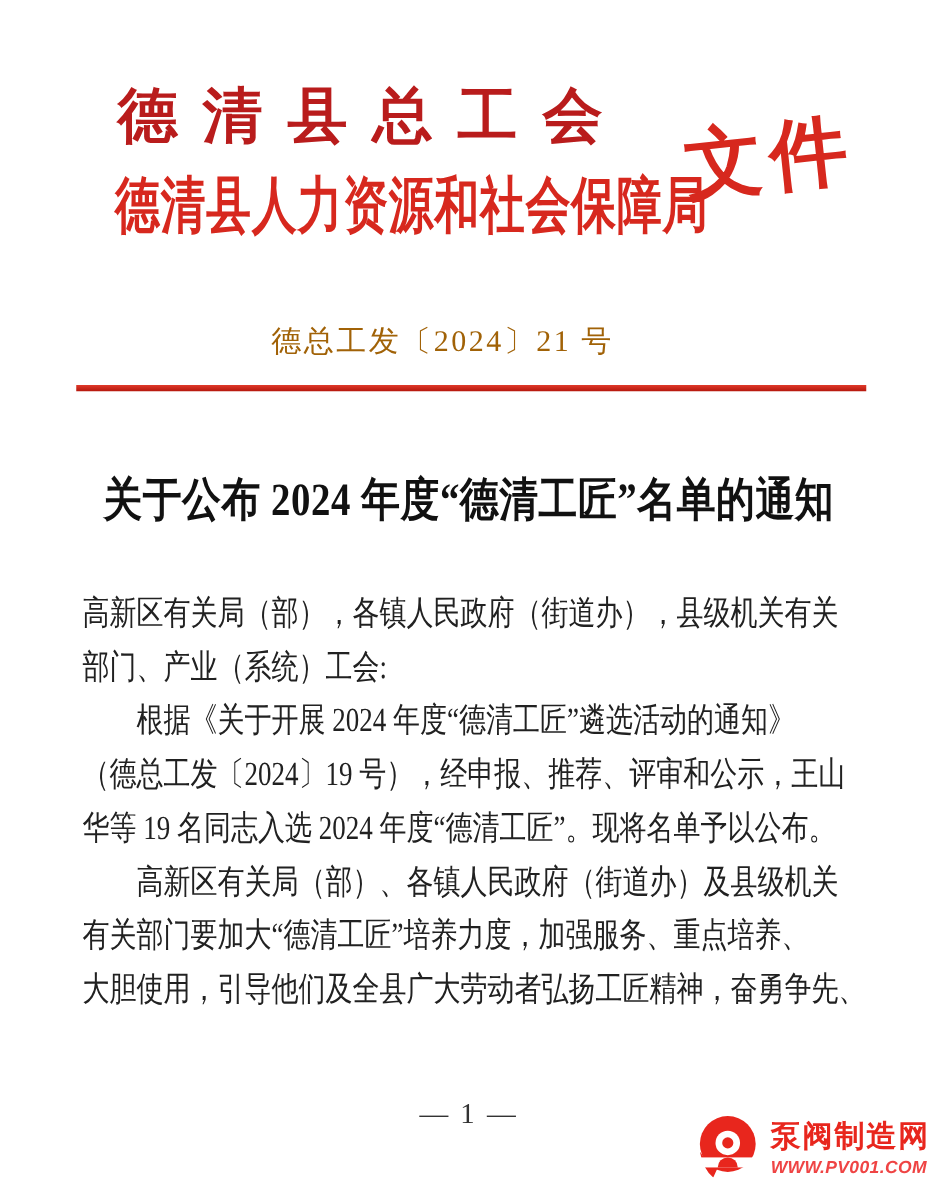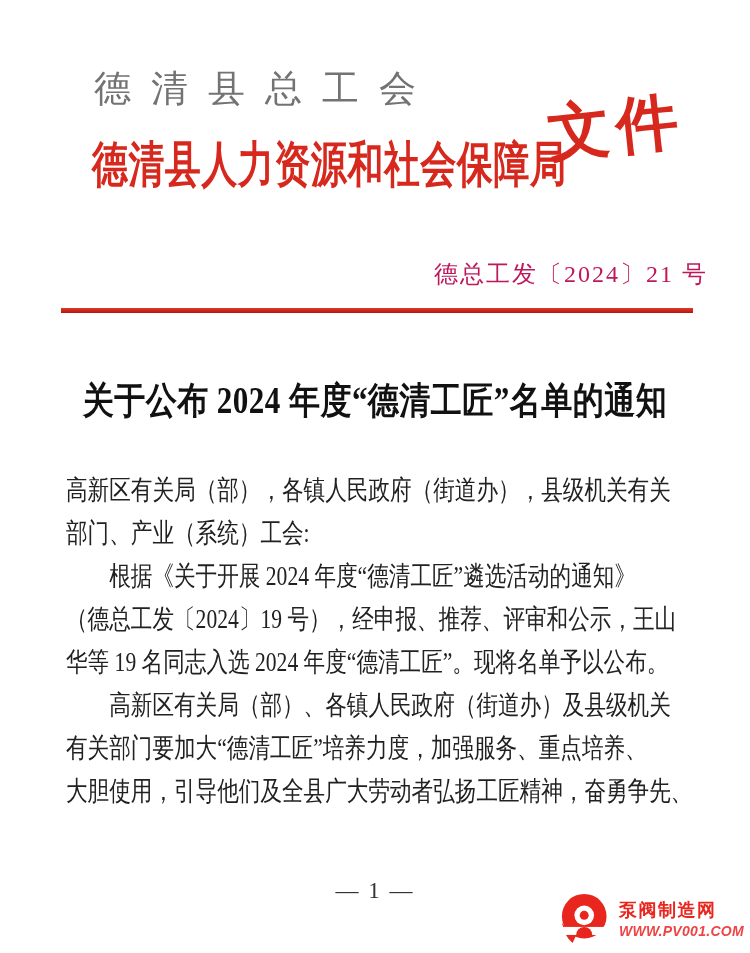--- a/index.html
+++ b/index.html
@@ -4,39 +4,39 @@
 <style>
   html,body { margin:0; padding:0; background:#ffffff; }
   .page {
     position:relative; width:750px; height:953px; margin:0 auto;
     background:#ffffff; overflow:hidden;
     font-family:"Liberation Serif","DejaVu Serif",serif;
   }
   
   .org1 {
     position:absolute; left:94px; top:70px;
-    font-size:37px; font-weight:normal; color:#737373;
+    font-size:48px; font-weight:bold; color:#b91c1c;
     letter-spacing:20px; white-space:nowrap; line-height:1;
   }
   .org2 {
     position:absolute; left:92px; top:140px;
     font-size:49px; font-weight:bold; color:#d7281e;
     white-space:nowrap; line-height:1; letter-spacing:1px;
     transform:scaleX(0.73); transform-origin:left top;
   }
   .docword {
     position:absolute; left:548px; top:96px;
     font-size:62px; font-weight:bold; color:#d7281e;
     letter-spacing:6px; white-space:nowrap; line-height:1;
     transform:rotate(-6deg); transform-origin:center;
   }
   
   .docnum {
     position:absolute; top:260px; left:0; width:708px;
-    text-align:right; font-size:24px; color:#be185d;
+    text-align:center; font-size:24px; color:#a16207;
     letter-spacing:2px; line-height:1.2;
   }
   
   .redline {
     position:absolute; left:61px; top:308px; width:632px; height:5px;
     background:linear-gradient(180deg,#e03a2a 0%, #b5170d 100%);
   }
   
   .title {
     position:absolute; top:379px; left:0; width:750px; margin:0;
@@ -57,21 +57,21 @@
     position:absolute; top:878px; left:0; width:750px;
     text-align:center; font-size:23px; color:#333; letter-spacing:2px;
   }
   .logo {
     position:absolute; right:6px; bottom:6px;
     display:flex; align-items:center; gap:6px;
   }
   .logo-text { display:flex; flex-direction:column; align-items:flex-start; }
   .site-name {
     font-family:"Liberation Sans","DejaVu Sans",sans-serif;
-    font-size:18px; font-weight:800; color:#e8261d;
+    font-size:24px; font-weight:800; color:#e8261d;
     letter-spacing:1.5px; line-height:1.1; white-space:nowrap;
   }
   .site-url {
     font-family:"Liberation Sans","DejaVu Sans",sans-serif;
     font-size:14px; font-weight:bold; font-style:italic; color:#ef4444;
     letter-spacing:0.3px; line-height:1.2; margin-top:2px; white-space:nowrap;
   }
 </style>
 </head>
 <body>

